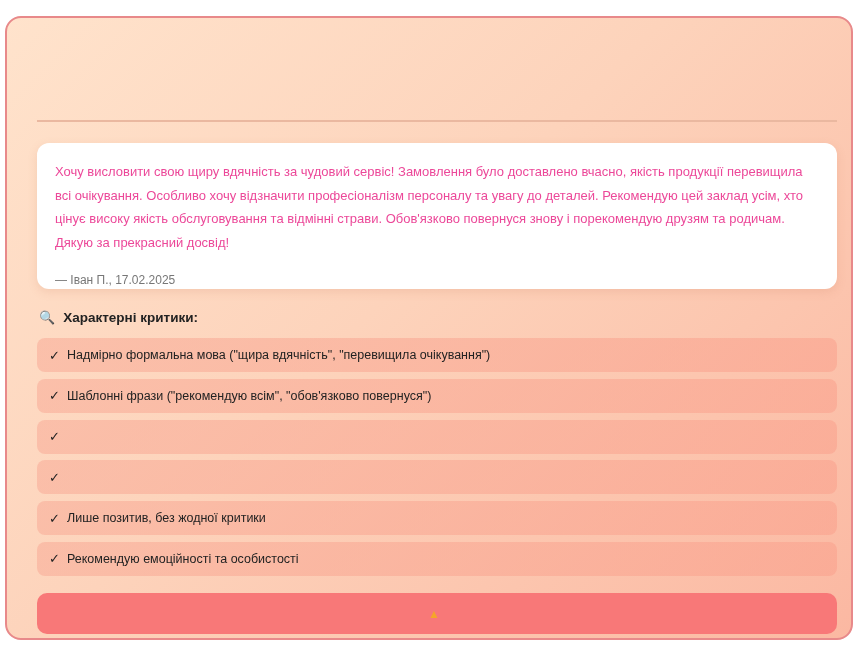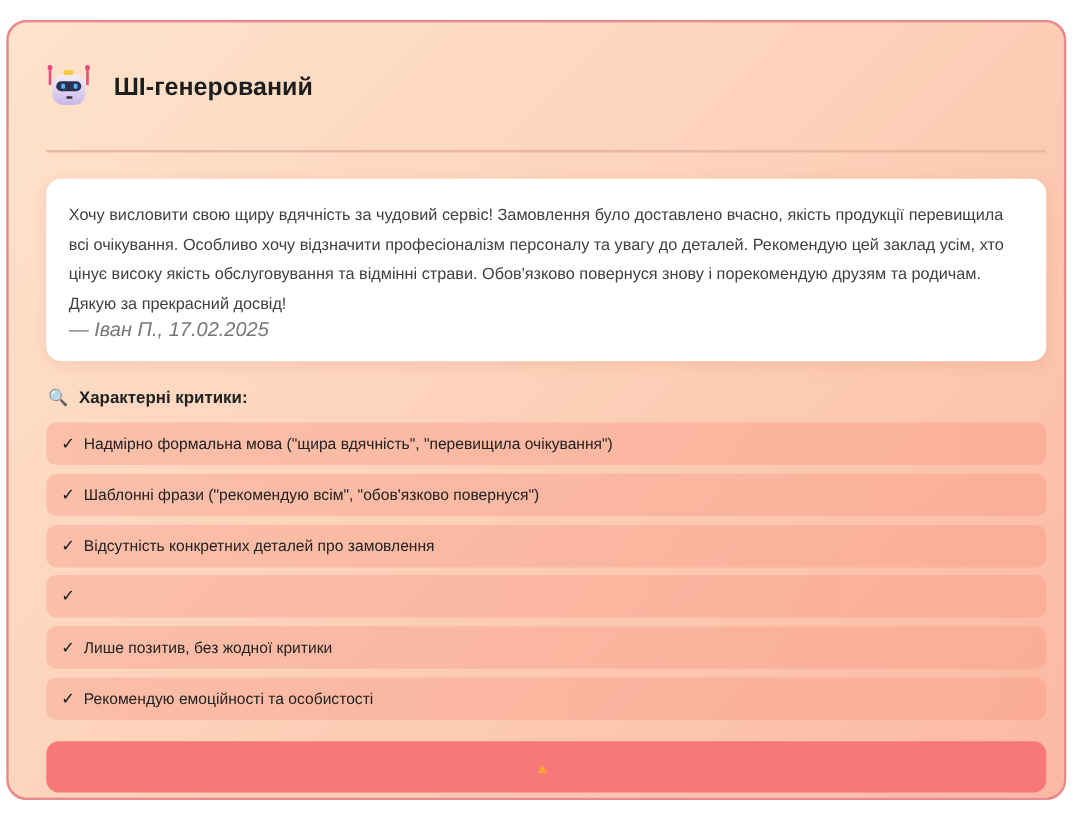--- a/index.html
+++ b/index.html
@@ -17,55 +17,40 @@
   .robot .mouth { position: absolute; left: 16px; top: 25px; width: 5px; height: 2px; background: #333; border-radius: 1px; }
   .robot .ant { position: absolute; top: 2px; width: 2px; height: 14px; background: #e84a7b; }
   .robot .antt { position: absolute; top: 0; width: 4px; height: 4px; border-radius: 50%; background: #e84a7b; }
   .robot .cap { position: absolute; left: 14px; top: 4px; width: 8px; height: 4px; border-radius: 2px; background: #f6c83c; }
   .title { font-size: 20px; font-weight: bold; color: #1e1e1e; }
   .divider { position: absolute; left: 30px; top: 102px; width: 800px; height: 2px; background: #eab8a0; }
   .review {
     position: absolute; left: 30px; top: 125px; width: 800px; height: 146px; box-sizing: border-box;
     background: #ffffff; border-radius: 12px; padding: 17px 18px; box-shadow: 0 3px 10px rgba(200,120,90,0.18);
   }
-  .review-text { font-size: 13px; line-height: 23.5px; color: #404040; margin: 0; }
-  .review-author { font-size: 16px; font-style: italic; color: #777; margin-top: 2px; }
+  .review-text { font-size: 13px; line-height: 23.5px; color: #ec4899; margin: 0; }
+  .review-author { font-size: 12px; color: #777; margin-top: 19px; }
   .features-title { position: absolute; left: 32px; top: 292px; font-size: 13.5px; font-weight: bold; display: flex; align-items: center; }
   .features-title .ico { font-size: 13px; margin-right: 8px; }
   .features { position: absolute; left: 30px; top: 320px; width: 800px; }
   .feature {
     height: 34px; margin-bottom: 6.8px; border-radius: 8px; display: flex; align-items: center; padding-left: 12px;
     background: linear-gradient(90deg, rgba(248,170,150,0.55), rgba(250,160,140,0.55)); font-size: 12.5px; color: #222;
   }
   .feature .chk { width: 18px; font-size: 13px; }
   .trust {
     position: absolute; left: 30px; top: 575px; width: 800px; height: 41px; border-radius: 10px;
     background: #f87878; color: #fff; font-weight: bold; font-size: 13px; display: flex; align-items: center; justify-content: center;
   }
   .trust .warn { color: #f5a52a; margin-right: 6px; font-size: 12px; }
 </style>
 </head>
 <body>
 
 <div class="card">
-  <div class="header">
-    <div class="robot">
-      <div class="ant" style="left:2px"></div>
-        <div class="antt" style="left:1px"></div>
-      <div class="ant" style="left:32px"></div>
-        <div class="antt" style="left:31px"></div>
-      <div class="cap"></div>
-      <div class="head"></div>
-      <div class="visor"></div>
-      <div class="eye" style="left:12px"></div>
-      <div class="eye" style="left:22px"></div>
-      <div class="mouth"></div>
-    </div>
-    <div class="title">ШІ-генерований</div>
-  </div>
   <div class="divider"></div>
 
   <div class="review">
     <p class="review-text">Хочу висловити свою щиру вдячність за чудовий сервіс! Замовлення було доставлено вчасно, якість продукції перевищила всі очікування. Особливо хочу відзначити професіоналізм персоналу та увагу до деталей. Рекомендую цей заклад усім, хто цінує високу якість обслуговування та відмінні страви. Обов'язково повернуся знову і порекомендую друзям та родичам. Дякую за прекрасний досвід!</p>
     <div class="review-author">— Іван П., 17.02.2025</div>
   </div>
 
   <div class="features-title">
     <span class="ico">🔍</span>
     <span>Характерні критики:</span>
@@ -75,21 +60,20 @@
     <div class="feature">
         <span class="chk">✓</span>
         <span>Надмірно формальна мова ("щира вдячність", "перевищила очікування")</span>
       </div>
     <div class="feature">
         <span class="chk">✓</span>
         <span>Шаблонні фрази ("рекомендую всім", "обов'язково повернуся")</span>
       </div>
     <div class="feature">
         <span class="chk">✓</span>
-        <span>Відсутність конкретних деталей про замовлення</span>
       </div>
     <div class="feature">
         <span class="chk">✓</span>
       </div>
     <div class="feature">
         <span class="chk">✓</span>
         <span>Лише позитив, без жодної критики</span>
       </div>
     <div class="feature">
         <span class="chk">✓</span>

